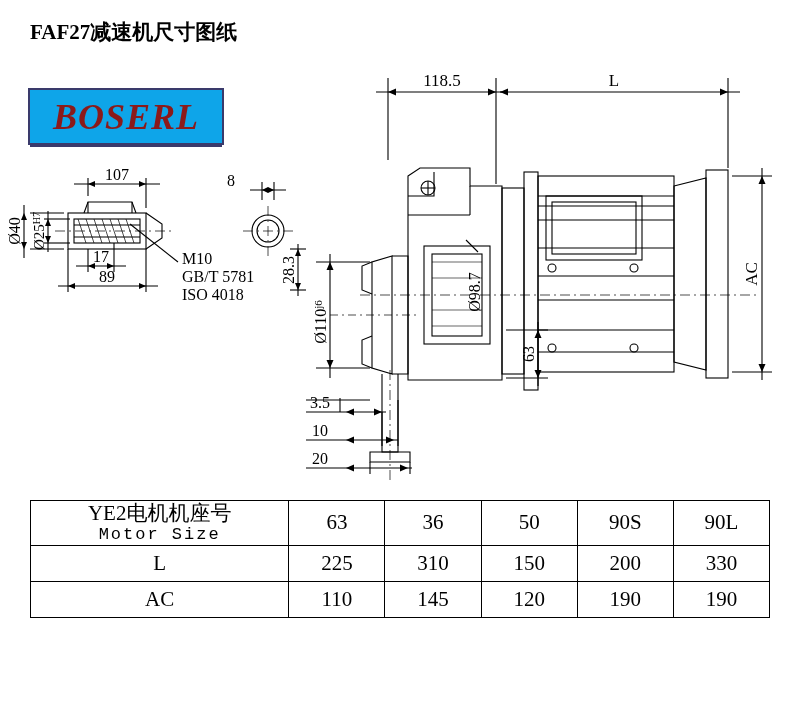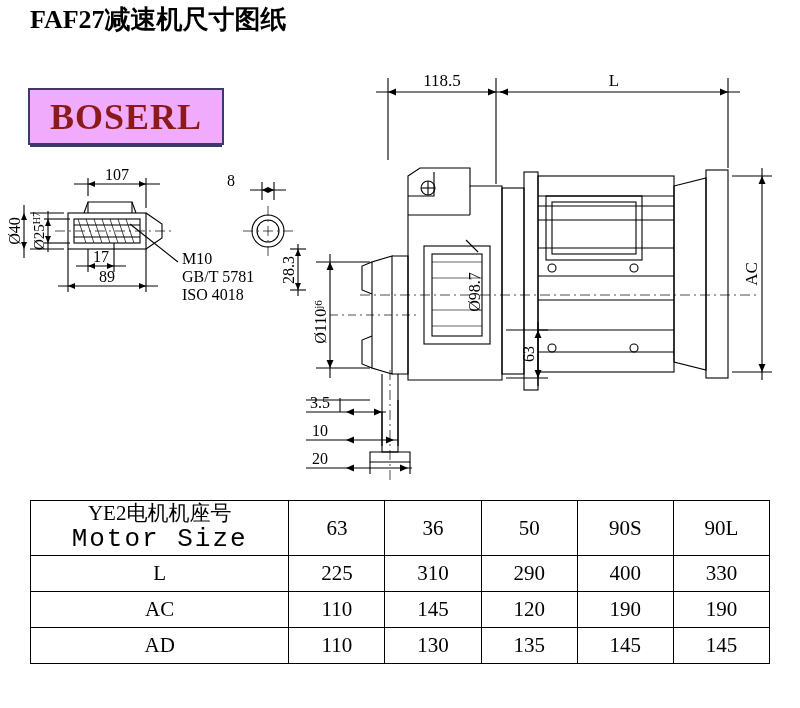--- a/index.html
+++ b/index.html
@@ -12,34 +12,35 @@
   }
   #page {
     position: relative;
     width: 800px;
     height: 708px;
     overflow: hidden;
   }
   
   #title {
     position: absolute;
-    left: 30px; top: 2px;
-    font-size: 26px;
+    left: 30px; top: 18px;
+    font-size: 21px;
     font-weight: bold;
     letter-spacing: 0px;
     font-family: "Liberation Serif", serif;
     white-space: nowrap;
   }
   
   #logo-box {
     position: absolute;
     left: 28px; top: 88px;
     width: 196px; height: 57px;
     border: 2px solid #3a3a6b;
-    background: #f0abfc;
+    background: #0ea5e9;
+    font-style: italic;
   }
   #logo-text {
     position: absolute;
     left: 0; top: 0;
     width: 100%; height: 100%;
     display: flex; align-items: center; justify-content: center;
     font-family: "Liberation Serif", serif;
     font-size: 36px;
     font-weight: bold;
     color: #8b1a1a;
@@ -72,21 +73,21 @@
     height: 36px;
     padding: 0 2px;
   }
   #spec-table td.label-cell {
     width: 258px;
   }
   #spec-table td.val-cell {
     width: 96px;
   }
   .hdr-label-line1 { font-size: 21px; }
-  .hdr-label-line2 { font-size: 26px; letter-spacing: 2px; font-family: "Liberation Mono", monospace; }
+  .hdr-label-line2 { font-size: 17px; letter-spacing: 2px; font-family: "Liberation Mono", monospace; }
   .hdr-cell { vertical-align: middle; }
   .two-line { line-height: 1.15; }
 </style>
 </head>
 <body>
 
 <div id="page">
 
   <div id="title">FAF27减速机尺寸图纸</div>
 
@@ -320,36 +321,28 @@
         <td class="val-cell">63</td>
         <td class="val-cell">36</td>
         <td class="val-cell">50</td>
         <td class="val-cell">90S</td>
         <td class="val-cell">90L</td>
       </tr>
       <tr>
         <td class="label-cell">L</td>
         <td class="val-cell">225</td>
         <td class="val-cell">310</td>
-        <td class="val-cell">290</td>
-        <td class="val-cell">400</td>
+        <td class="val-cell">150</td>
+        <td class="val-cell">200</td>
         <td class="val-cell">330</td>
       </tr>
       <tr>
         <td class="label-cell">AC</td>
         <td class="val-cell">110</td>
         <td class="val-cell">145</td>
         <td class="val-cell">120</td>
         <td class="val-cell">190</td>
         <td class="val-cell">190</td>
       </tr>
-      <tr>
-        <td class="label-cell">AD</td>
-        <td class="val-cell">110</td>
-        <td class="val-cell">130</td>
-        <td class="val-cell">135</td>
-        <td class="val-cell">145</td>
-        <td class="val-cell">145</td>
-      </tr>
     </tbody>
   </table>
 
 </div>
 
 </body></html>

